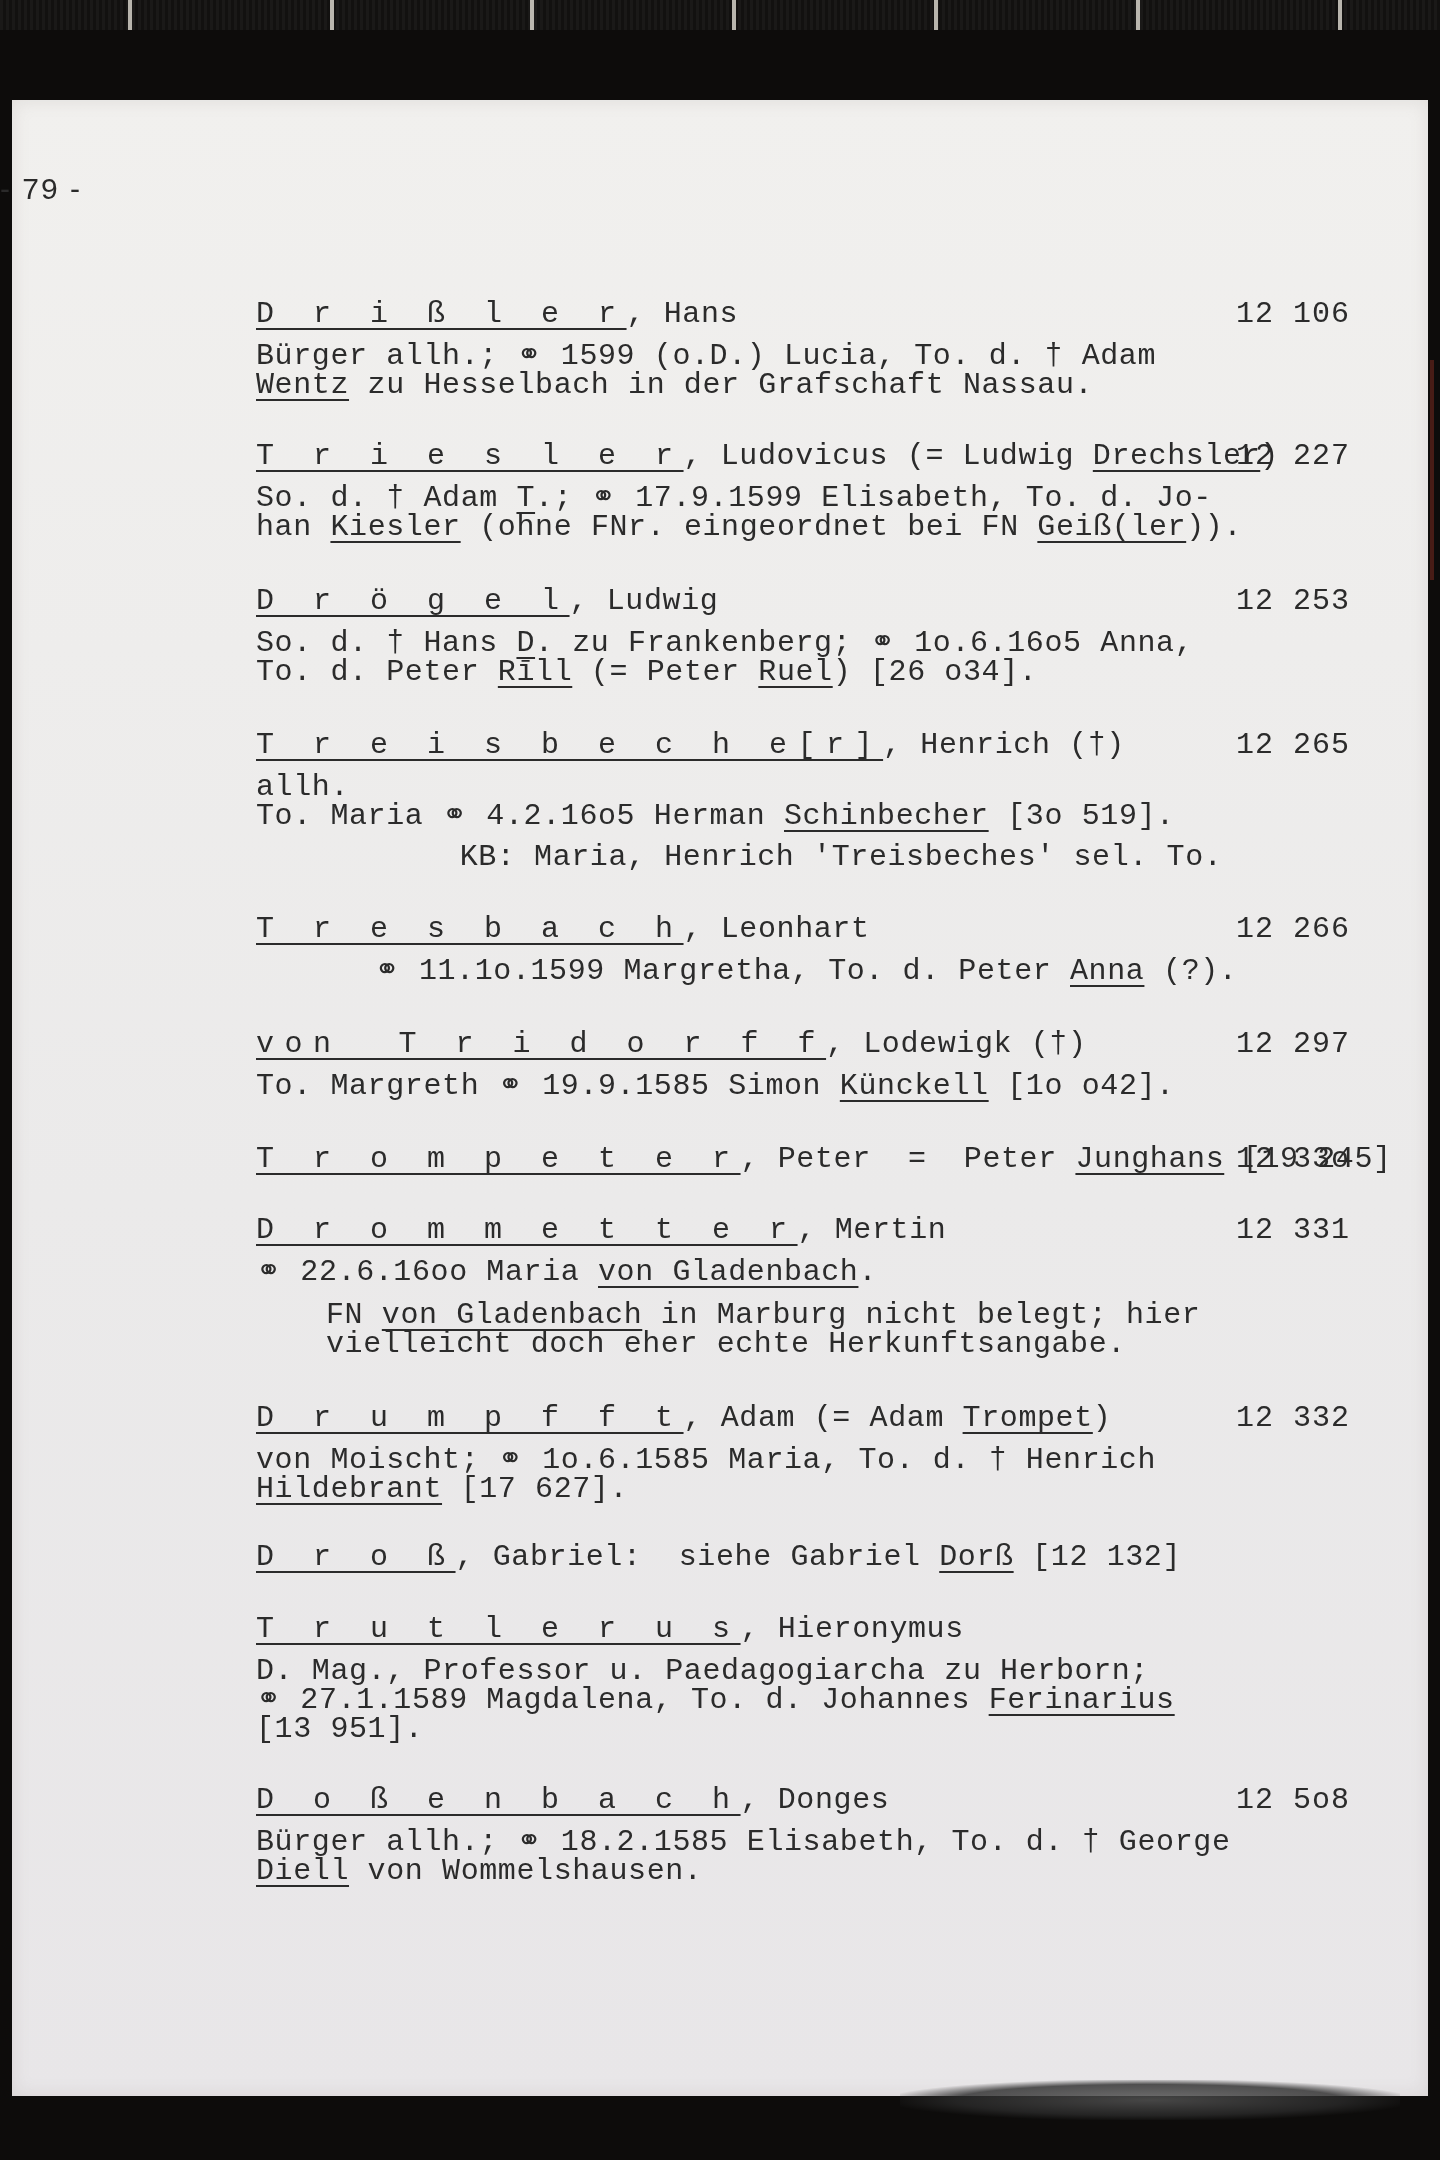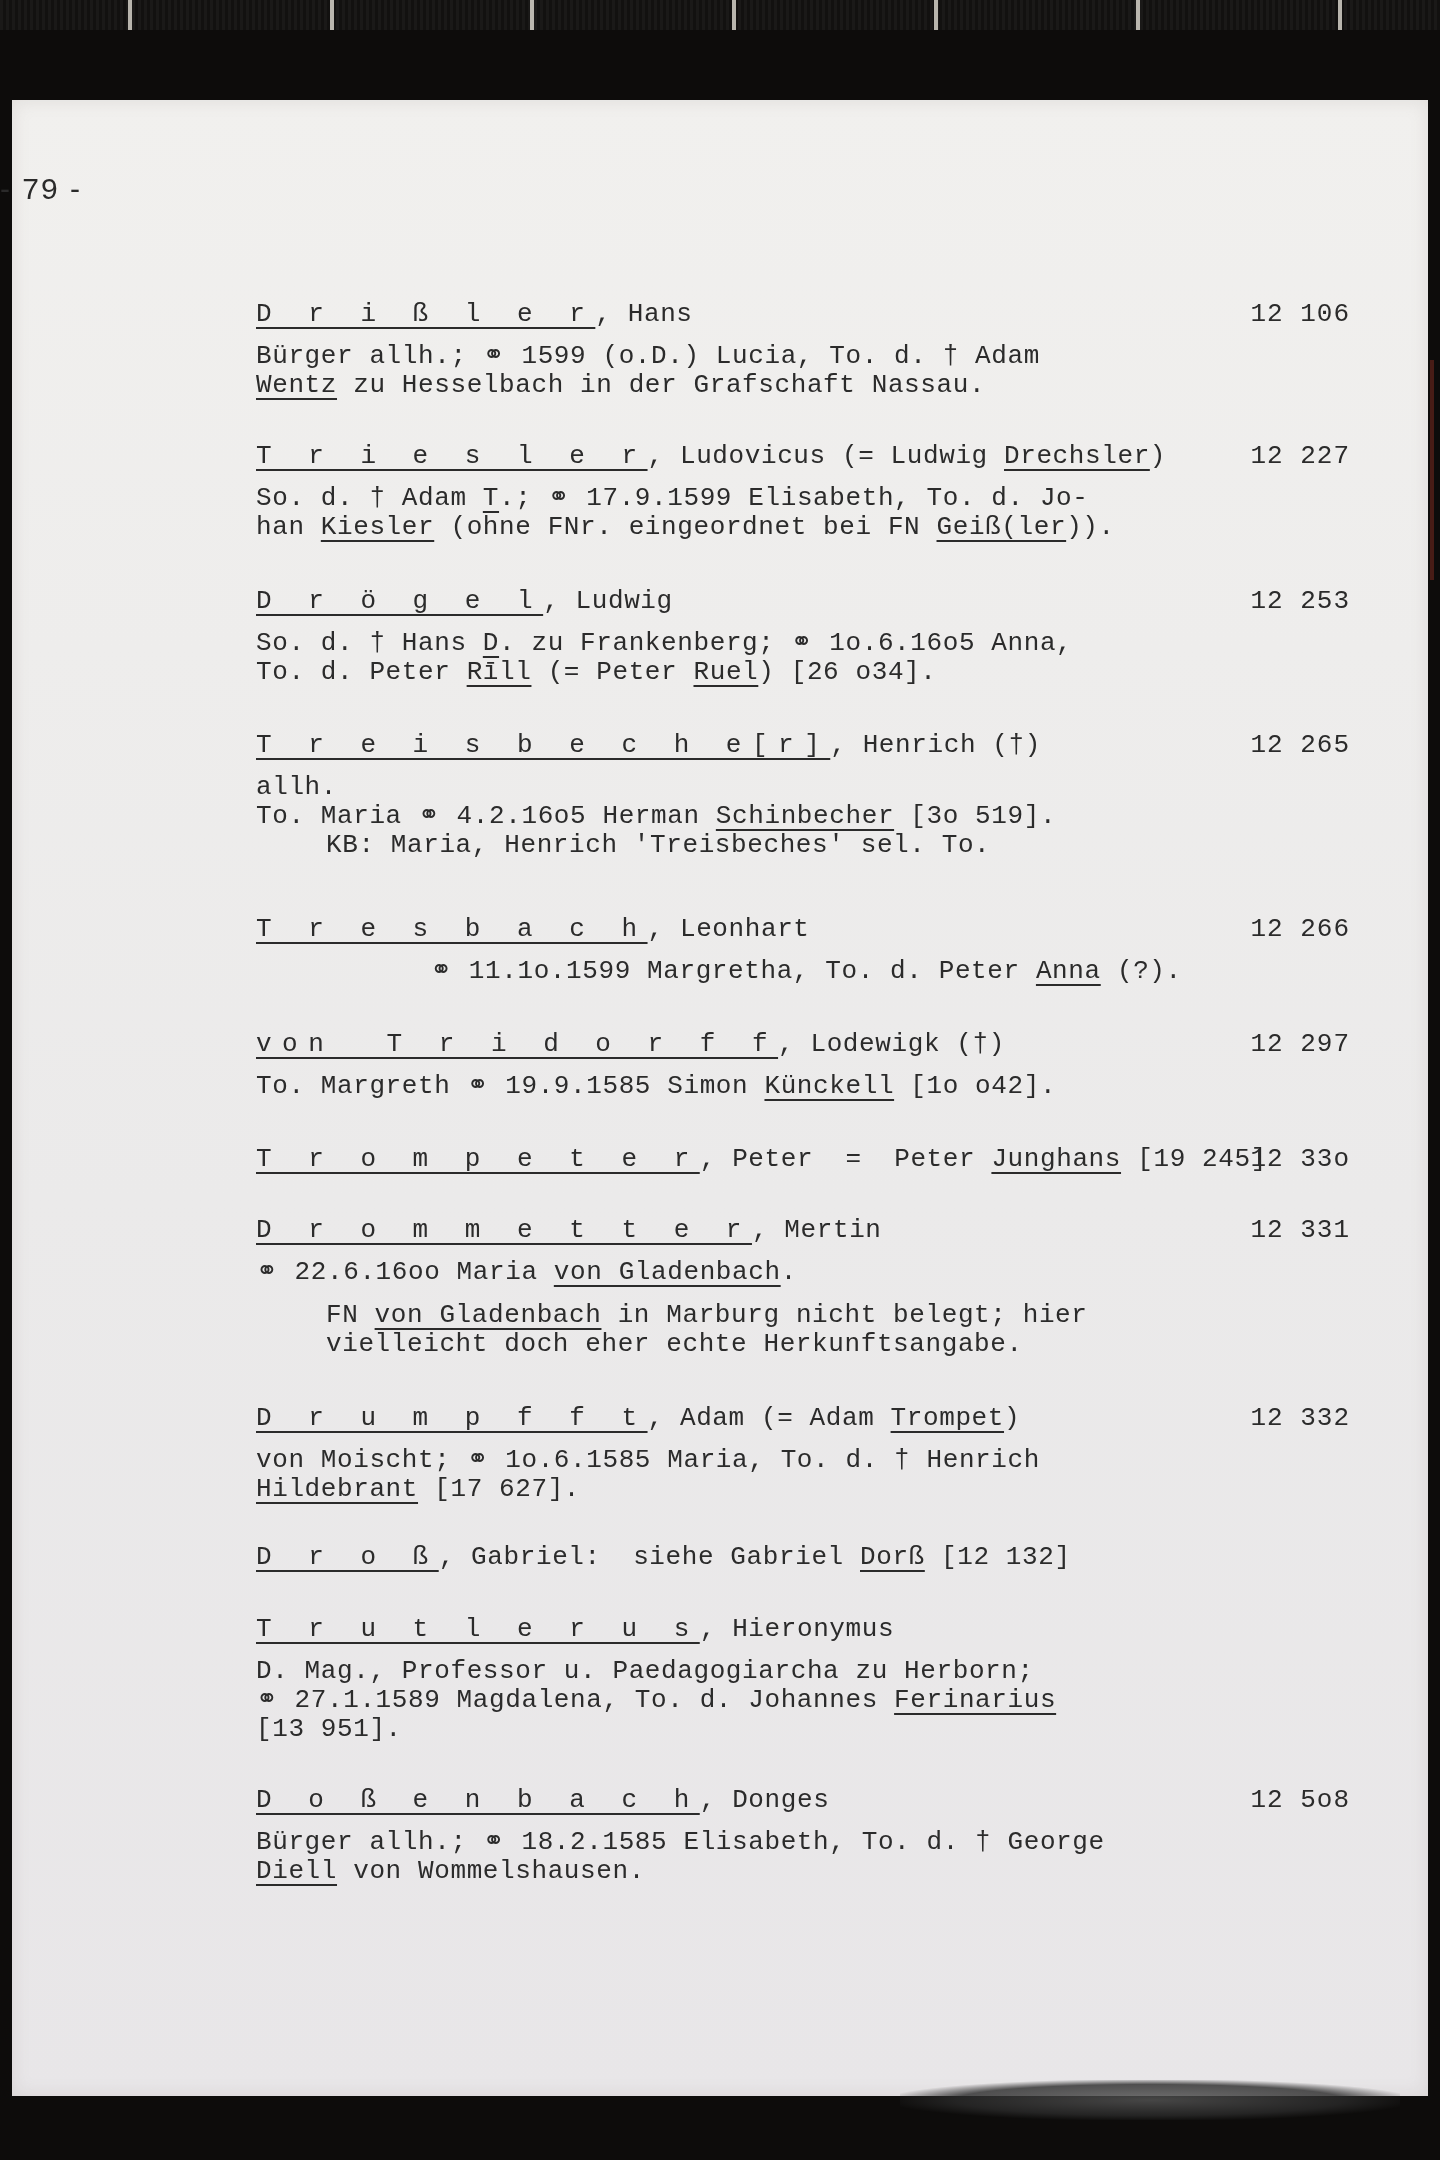--- a/index.html
+++ b/index.html
@@ -29,21 +29,21 @@
     background: radial-gradient(ellipse at center, #555 0%, #2a2a2a 55%, transparent 75%);
     opacity: 0.8;
   }
   .page-number {
     position: absolute; left: 0; width: 1440px; top: 172px; text-align: left;
     font-family: "Liberation Sans", "DejaVu Sans", sans-serif;
     font-size: 30px; color: #2a2a2a; letter-spacing: 2px;
   }
   .entry { position: absolute; left: 256px; width: 1100px; color: #2b2b2b; }
   .line {
-    font-size: 26px; line-height: 29px; white-space: pre; height: 29px;
+    font-size: 30px; line-height: 29px; white-space: pre; height: 29px;
     letter-spacing: 0.6px;
   }
   .head { display: flex; justify-content: space-between; margin-bottom: 13px; }
   .head .num { position: absolute; right: 6px; top: 0; letter-spacing: 1px; }
   .surname {
     letter-spacing: 10.5px; text-decoration: underline; text-decoration-thickness: 2px;
     text-underline-offset: 6px;
   }
   .u { text-decoration: underline; text-decoration-thickness: 2px; text-underline-offset: 6px; }
   .indent { padding-left: 70px; }
@@ -80,21 +80,21 @@
     </div>
     <div class="entry" style="top: 587px;">
       <div class="line head"><span><span class="surname">D r ö g e l</span><span>, Ludwig</span></span><span class="num">12 253</span></div>
       <div class="line"><span>So. d. † Hans </span><span class="u">D</span><span>. zu Frankenberg; ⚭ 1o.6.16o5 Anna,</span></div>
       <div class="line"><span>To. d. Peter </span><span class="u">Rīll</span><span> (= Peter </span><span class="u">Ruel</span><span>) [26 o34].</span></div>
     </div>
     <div class="entry" style="top: 731px;">
       <div class="line head"><span><span class="surname">T r e i s b e c h e[r]</span><span>, Henrich (†)</span></span><span class="num">12 265</span></div>
       <div class="line"><span>allh.</span></div>
       <div class="line"><span>To. Maria ⚭ 4.2.16o5 Herman </span><span class="u">Schinbecher</span><span> [3o 519].</span></div>
-      <div class="line indent" style=""><span>KB: Maria, Henrich 'Treisbeches' sel. To.</span></div>
+      <div class="line indent" style="margin-top: 12px; text-align: center;"><span>KB: Maria, Henrich 'Treisbeches' sel. To.</span></div>
     </div>
     <div class="entry" style="top: 915px; text-align: center;">
       <div class="line head"><span><span class="surname">T r e s b a c h</span><span>, Leonhart</span></span><span class="num">12 266</span></div>
       <div class="line"><span>⚭ 11.1o.1599 Margretha, To. d. Peter </span><span class="u">Anna</span><span> (?).</span></div>
     </div>
     <div class="entry" style="top: 1030px;">
       <div class="line head"><span><span class="surname">von  T r i d o r f f</span><span>, Lodewigk (†)</span></span><span class="num">12 297</span></div>
       <div class="line"><span>To. Margreth ⚭ 19.9.1585 Simon </span><span class="u">Künckell</span><span> [1o o42].</span></div>
     </div>
     <div class="entry" style="top: 1145px;">

